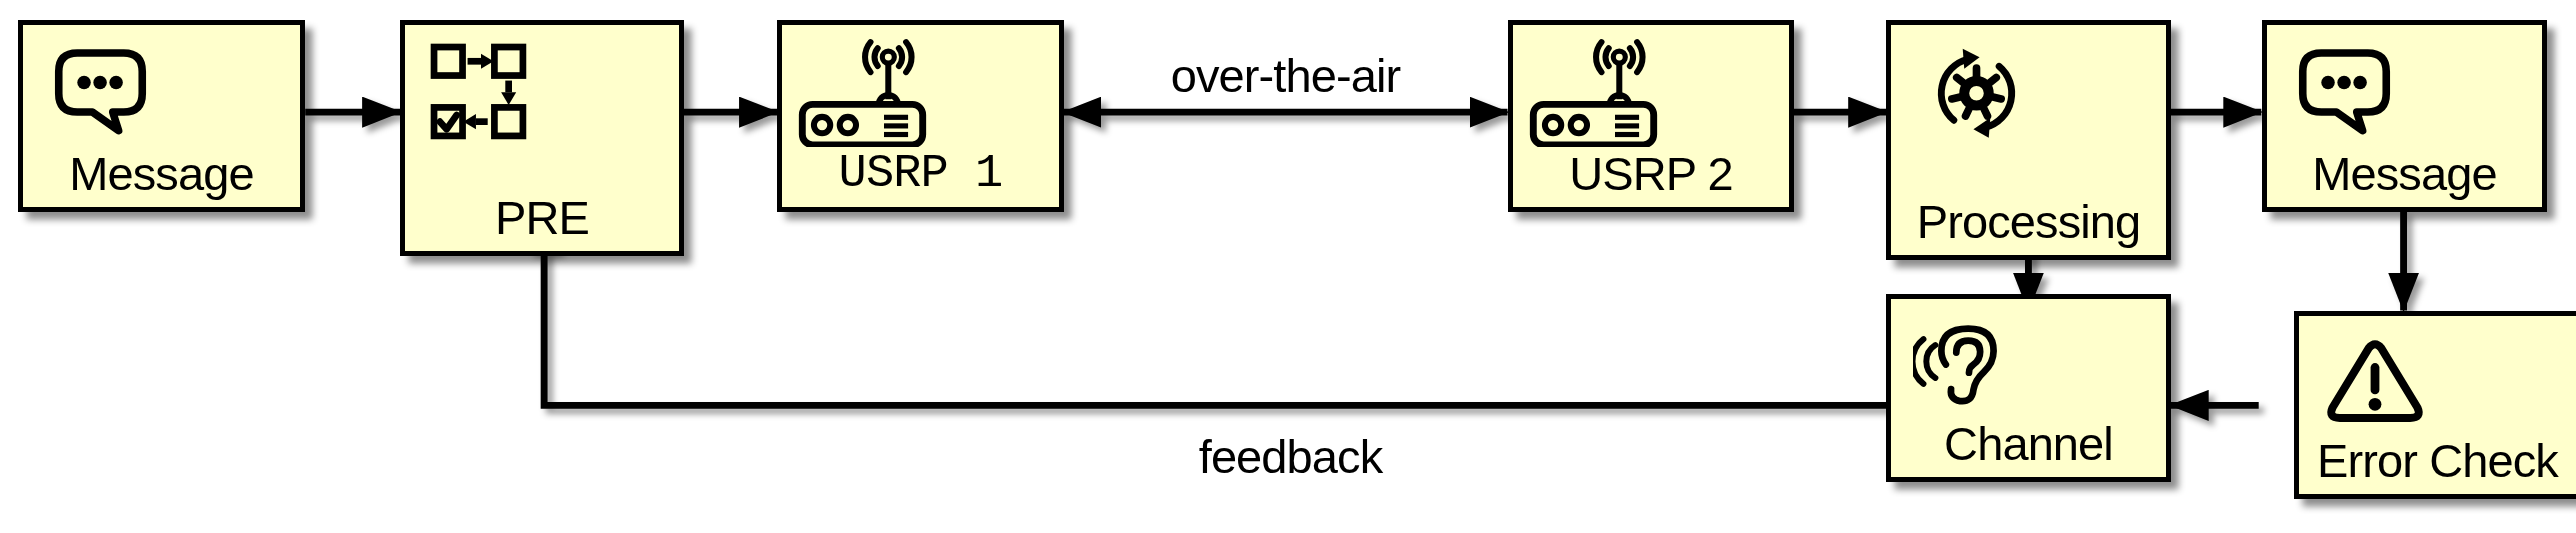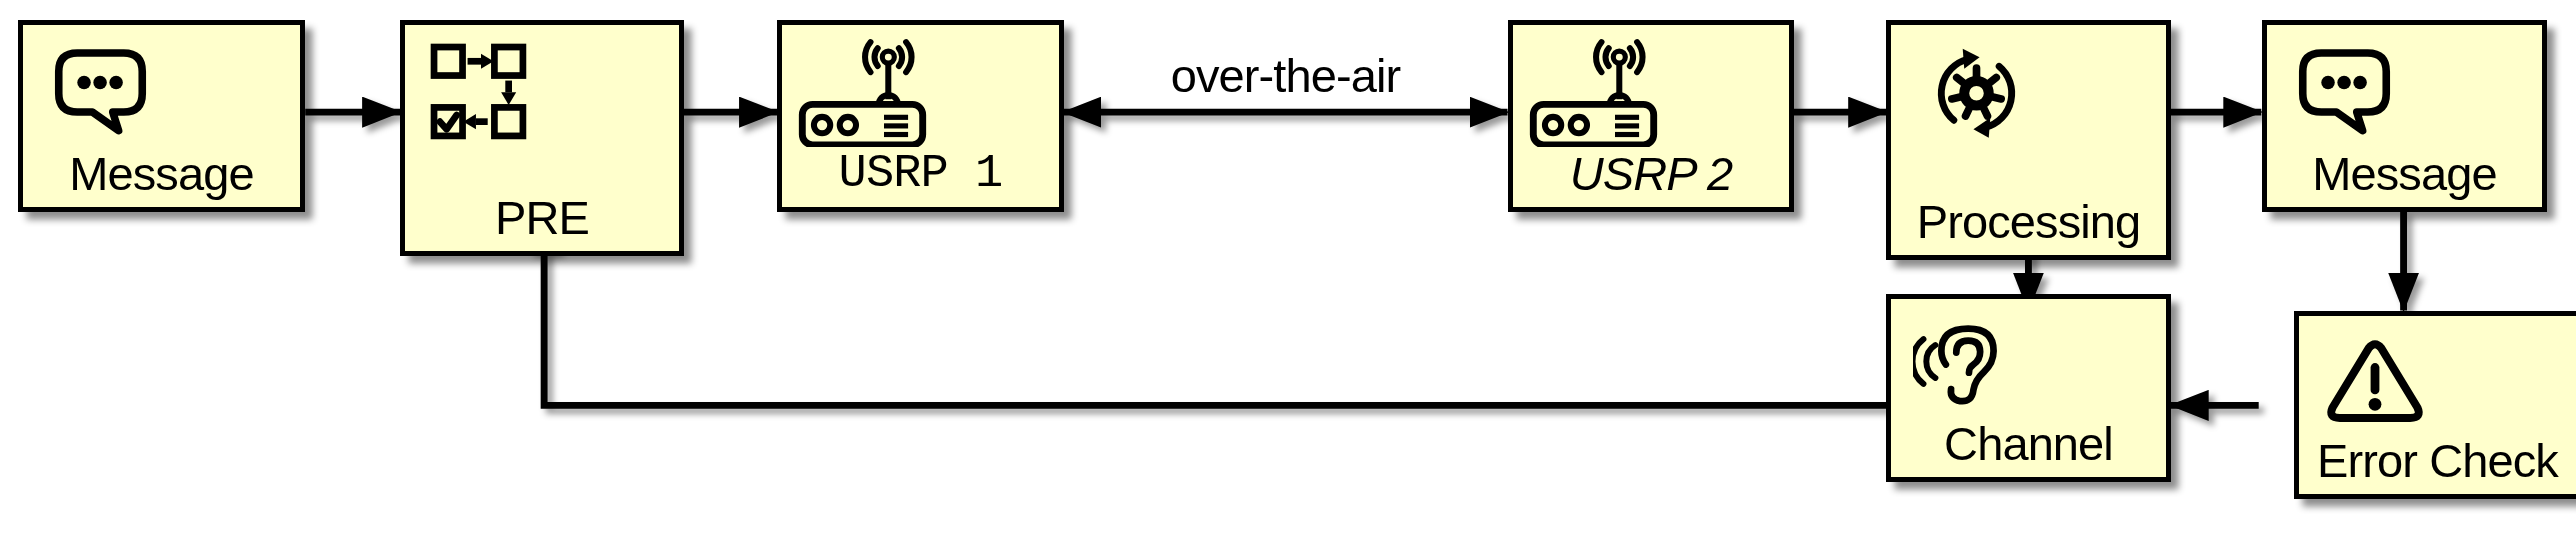--- a/index.html
+++ b/index.html
@@ -12,21 +12,21 @@
        box-shadow:7.8px 7.8px 7px rgba(0,0,0,0.45);}
   .box .label{position:absolute;left:0;right:0;bottom:10.4px;text-align:center;
               font-size:47px;letter-spacing:-0.9px;line-height:1;}
   .icon{position:absolute;}
   .icon path,.icon line,.icon polyline,.icon rect,.icon circle{vector-effect:none;}
   .edge-label{position:absolute;width:449px;text-align:center;font-size:47px;letter-spacing:-0.9px;line-height:1;}
   
   .b-msg1{left:18px;top:20px;width:287px;height:192px;}
   .b-pre{left:400px;top:20px;width:284px;height:236px;}
   .b-usrp1{left:777px;top:20px;width:287px;height:192px;font-family:Liberation Mono, monospace;}
-  .b-usrp2{left:1508px;top:20px;width:286px;height:192px;font-style:italic;}
+  .b-usrp2{left:1508px;top:20px;width:286px;height:192px;}
   .b-proc{left:1886px;top:20px;width:285px;height:240px;}
   .b-msg2{left:2262px;top:20px;width:285px;height:192px;}
   .b-chan{left:1886px;top:294px;width:285px;height:188px;}
   .b-err{left:2259px;top:311px;width:287px;height:188px;margin-left:35px;}
   .l-ota1{left:1061px;top:52px;}
   .l-ota2{left:1061px;top:121px;}
   .l-fb{left:1066px;top:433px;}
 </style>
 </head>
 <body>
@@ -158,15 +158,16 @@
   <div class="box b-err">
     <svg class="icon" style="left:24px;top:21px;width:104px;height:93px" viewBox="0 0 130 112">
       <path d="M57 12 Q65 2 73 12 L118 86 Q124 99 109 99 L21 99 Q6 99 12 86 Z" fill="none" stroke="#000" stroke-width="10" stroke-linejoin="round"></path>
       <line x1="65" y1="36" x2="65" y2="64" stroke="#000" stroke-width="11" stroke-linecap="round"></line>
       <circle cx="65" cy="82" r="8" fill="#000"></circle>
     </svg>
     <div class="label">Error Check</div>
   </div>
 
   <div class="edge-label l-ota1">over-the-air</div>
+  <div class="edge-label l-fb">feedback</div>
 
 </div>
 
 
 </body></html>

